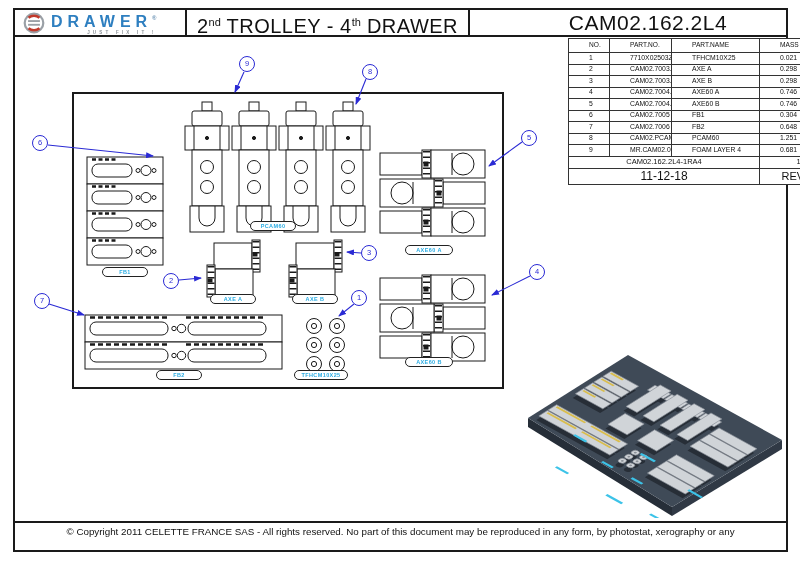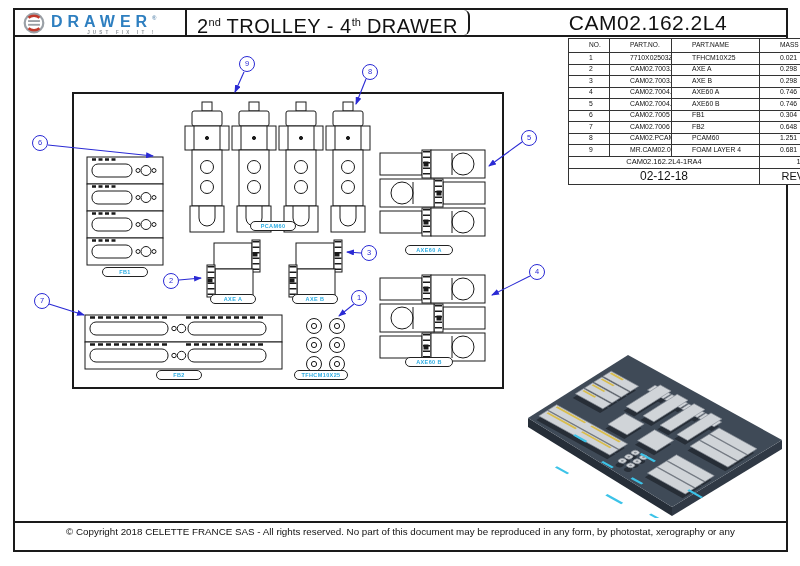--- a/index.html
+++ b/index.html
@@ -11,21 +11,21 @@
   .frame { position:absolute; left:13px; top:8px; width:775px; height:544px; border:2px solid #1a1a1a; }
 
   
   .header-strip { position:absolute; left:13px; top:8px; width:775px; height:29px; border:2px solid #1a1a1a; background:#fff; display:flex; }
   .logo-cell { width:172px; height:100%; border-right:2px solid #1a1a1a; display:flex; align-items:center; padding-left:8px; }
   .logo-emblem { width:22px; height:22px; flex:0 0 auto; }
   .logo-text-wrap { margin-left:6px; }
   .logo-brand { color:#2e7fc0; font-weight:bold; font-size:16px; letter-spacing:5px; line-height:15px; white-space:nowrap; }
   .logo-brand .reg { font-size:6px; letter-spacing:0; vertical-align:7px; color:#6b93b5; }
   .logo-tagline { font-size:4.5px; letter-spacing:3.2px; color:#8a9096; font-weight:bold; text-align:right; margin-top:1px; }
-  .title-cell { flex:1; height:100%; border-right:2px solid #1a1a1a; text-align:center; font-size:20px; line-height:25px; letter-spacing:0.5px;border-radius:6px; }
+  .title-cell { flex:1; height:100%; border-right:2px solid #1a1a1a; text-align:center; font-size:20px; line-height:25px; letter-spacing:0.5px; }
   .title-cell sup { font-size:11px; vertical-align:7px; letter-spacing:0; }
   .doc-cell { width:276px; height:100%; text-align:center; font-size:21px; line-height:25px; letter-spacing:0.5px;margin-left:40px; }
 
   
   .parts-table { position:absolute; left:568px; top:38px; width:218px; border-collapse:collapse; background:#fff; table-layout:fixed; }
   .parts-table th, .parts-table td { border:1px solid #333; padding:0 20px; height:11.5px; font-size:6.8px; line-height:1; overflow:hidden; white-space:nowrap; }
   .parts-table th { height:14px; font-weight:normal; font-size:6.6px; text-align:center; }
   .parts-table .c0 { width:18px; text-align:center; }
   .parts-table .c1 { width:62px; text-align:left; }
   .parts-table .c2 { width:88px; text-align:left; }
@@ -151,21 +151,21 @@
           <td class="c3">0.681</td>
           <td class="c4">1</td>
         </tr>
       </tbody>
     <tfoot>
       <tr>
         <td class="ref" colspan="3">CAM02.162.2L4-1RA4</td>
         <td class="mass-total" colspan="2">14.0 kg</td>
       </tr>
       <tr>
-        <td class="date" colspan="3">02-12-18</td>
+        <td class="date" colspan="3">11-12-18</td>
         <td class="rev" colspan="2">REV 08</td>
       </tr>
     </tfoot>
   </table>
 
   <div class="drawing-area">
     <svg width="428" height="293" viewBox="0 0 428 293" stroke="#1a1a1a" stroke-width="1" fill="#fff">
 
       <g>
         <rect x="13" y="63" width="76" height="27"></rect>
@@ -458,16 +458,16 @@
     <polygon points="154,169 264,102 264,111 154,178" fill="#303945"></polygon>
     <polygon points="110,17 264,102 154,169 10,80" fill="#3f4a57"></polygon>
     <g transform="matrix(0.36,0.199,-0.341,0.215,110,17)">
       <use href="#parts3d" transform="translate(6,14)" fill="#272e37" stroke="none"></use>
       <use href="#parts3d" fill="#d0d4d8" stroke="#878e96" stroke-width="1.5"></use>
       <use href="#accents3d"></use>
     </g>
   </svg>
 
   <div class="copyright">
-    <div>© Copyright 2018 CELETTE FRANCE SAS - All rights reserved. No part of this document may be reproduced in any form, by photostat, xerography or any</div>
+    <div>© Copyright 2011 CELETTE FRANCE SAS - All rights reserved. No part of this document may be reproduced in any form, by photostat, xerography or any</div>
   </div>
 
 </div>
 
 </body></html>

